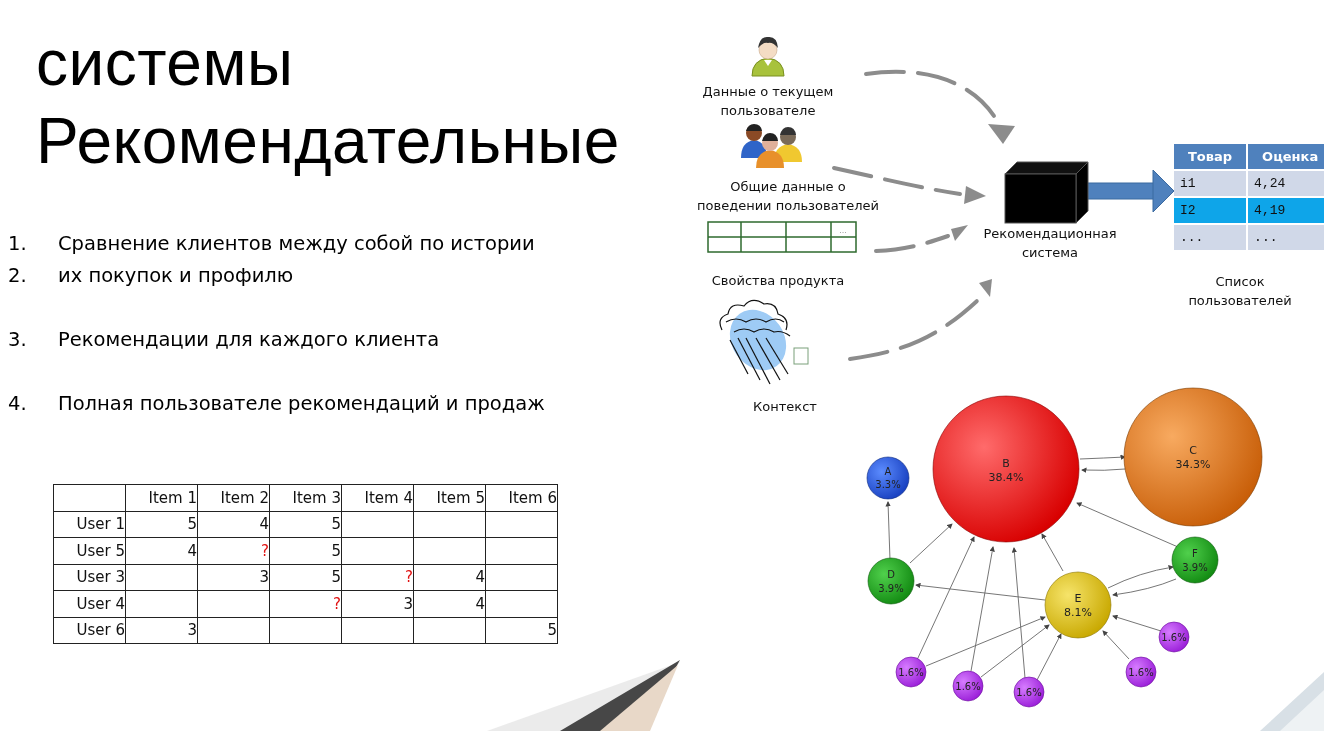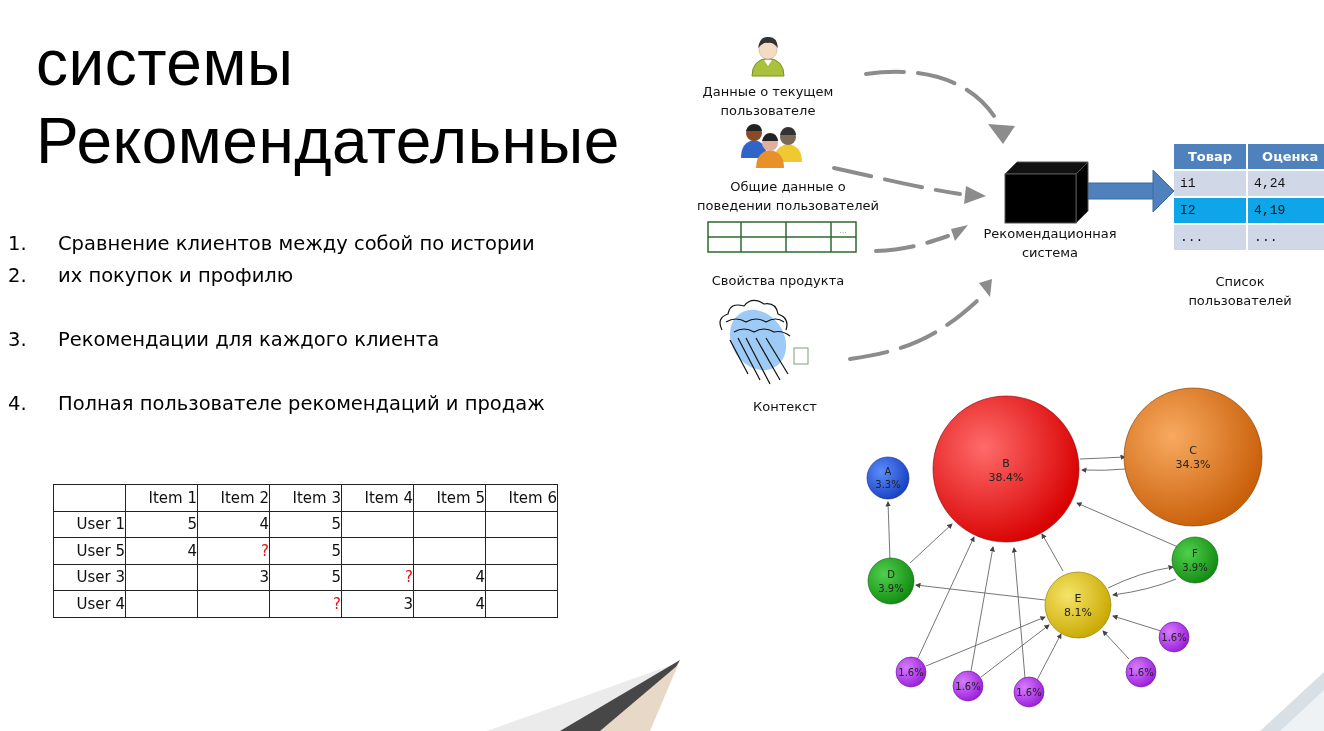--- a/index.html
+++ b/index.html
@@ -92,20 +92,29 @@
     <td></td>
   </tr>
   <tr>
     <td class="rowh">User 4</td>
     <td></td>
     <td></td>
     <td class="q" style="color: rgb(224, 16, 16);">?</td>
     <td>3</td>
     <td>4</td>
     <td></td>
+  </tr>
+  <tr>
+    <td class="rowh">User 6</td>
+    <td>3</td>
+    <td></td>
+    <td></td>
+    <td></td>
+    <td></td>
+    <td>5</td>
   </tr>
 </tbody>
   </table>
 
 <svg class="abs" style="left:0;top:0;" width="1324" height="731">
   <g fill="none" stroke="#8c8c8c" stroke-width="4" stroke-dasharray="38 14" stroke-linecap="round">
     <path d="M866 74 C 920 66, 975 78, 1000 126"></path>
     <path d="M834 168 C 880 178, 920 188, 960 194"></path>
     <path d="M876 251 C 905 250, 925 244, 948 236"></path>
     <path d="M850 359 C 900 352, 935 340, 978 300"></path>

